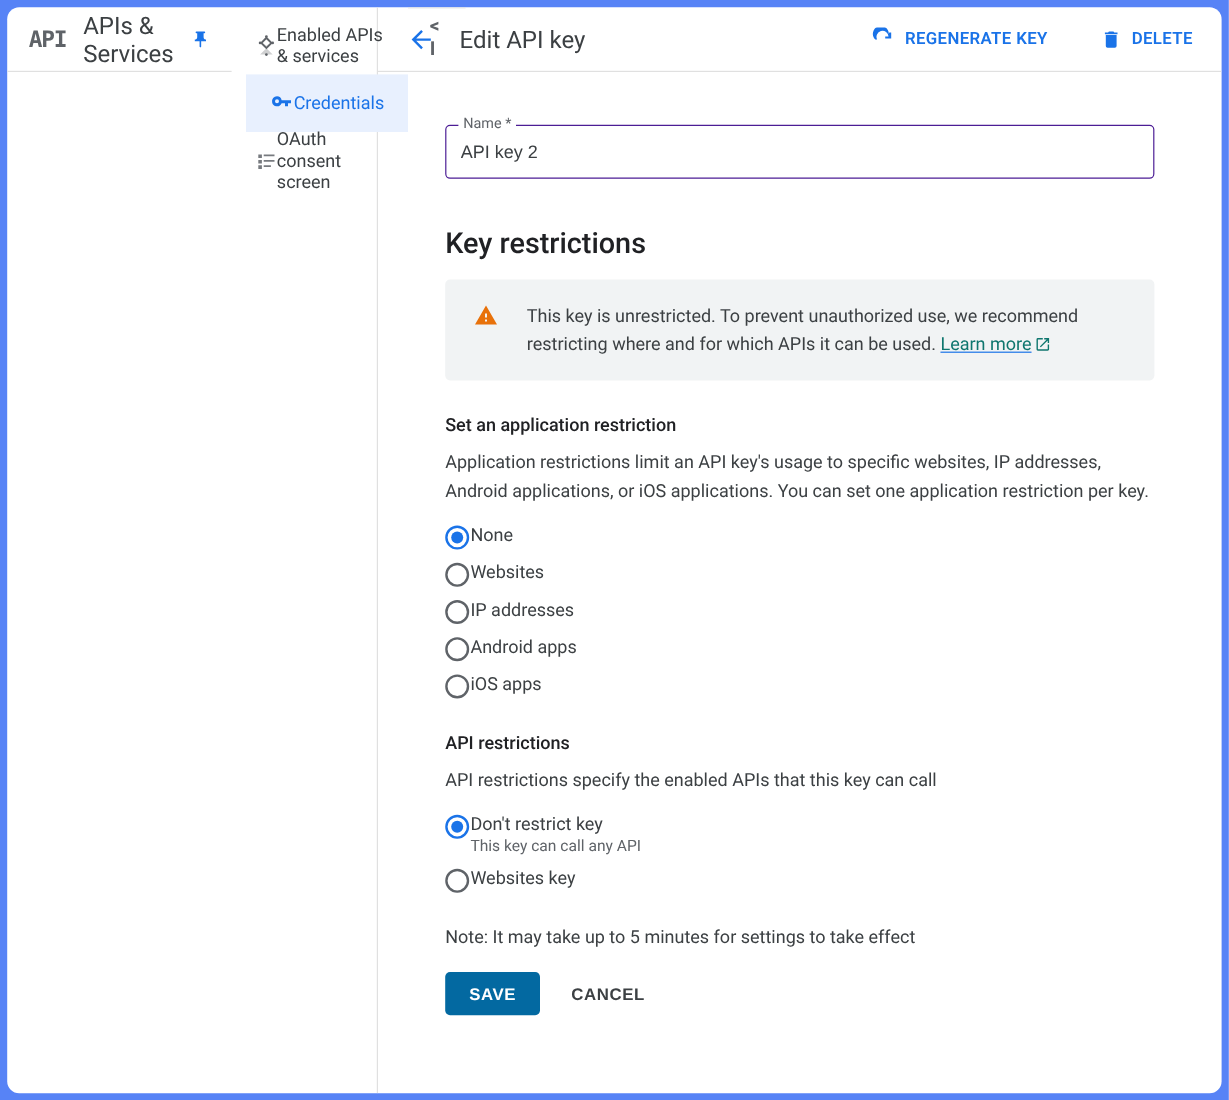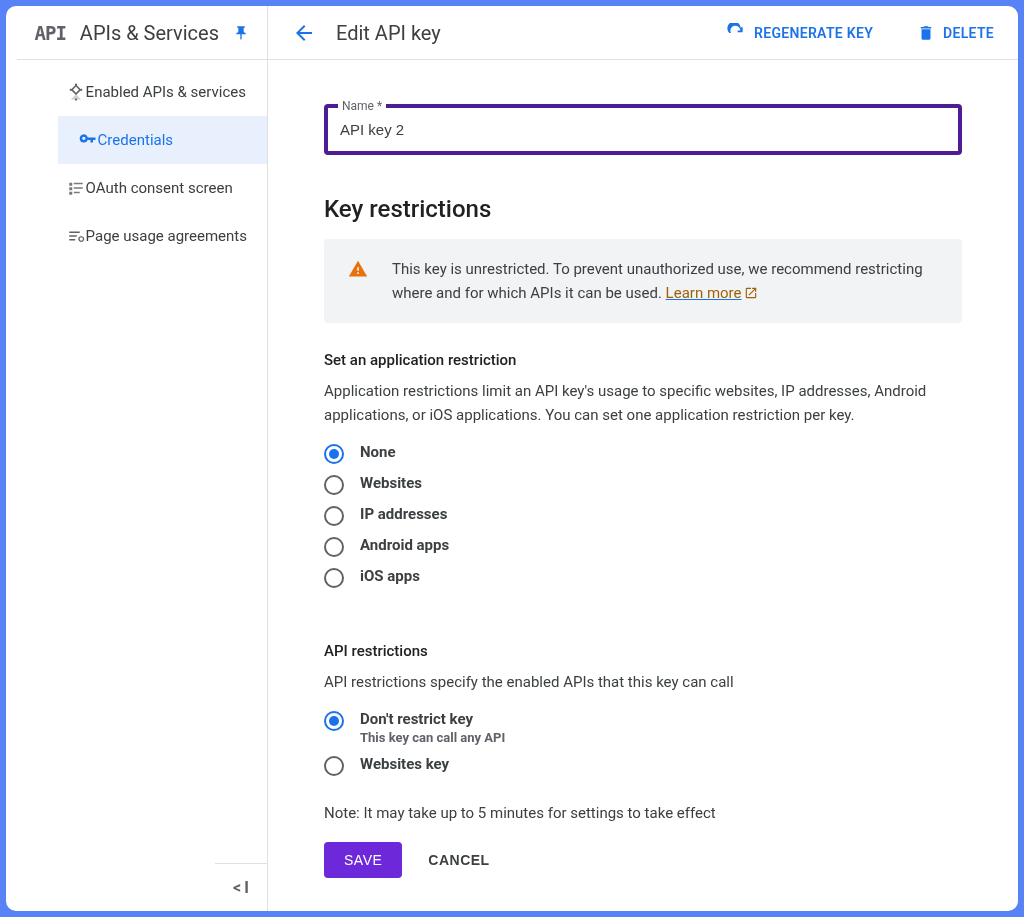--- a/index.html
+++ b/index.html
@@ -14,25 +14,24 @@
   .frame {
     position: absolute;
     top: 6px; left: 6px; right: 6px; bottom: 6px;
     background: #fff;
     border-radius: 10px;
     overflow: hidden;
     display: flex;
   }
   
   .sidebar {
-    width: 262px;
+    width: 309px;
     border-right: 1px solid #e0e0e0;
     display: flex;
-    flex-direction: column;
-    align-items: flex-end;
+    flex-direction: row;
   }
   .sidebar-header {
     height: 54px;
     display: flex;
     align-items: center;
     padding: 0 18px;
     border-bottom: 1px solid #e0e0e0;
     gap: 14px;
   }
   .api-logo {
@@ -100,21 +99,21 @@
     margin-left: 24px;
   }
   .main-body {
     flex:1;
     overflow-y:auto;
     padding: 44px 56px 20px 56px;
   }
   
   .field-wrap {
     position: relative;
-    border: 4px solid #4c1d95;
+    border: 1px solid #4c1d95;
     border-radius: 4px;
     padding: 12px 12px;
   }
   .field-label {
     position:absolute;
     top:-9px; left:10px;
     background:#fff;
     padding:0 4px;
     font-size:12px;
     color:#5f6368;
@@ -131,43 +130,43 @@
     display:flex;
     gap:24px;
     padding:18px 24px;
     border-radius:4px;
     align-items:flex-start;
     color:#3c4043;
     font-size:15px;
     line-height:1.6;
   }
   .alert .warn-icon { color:#e8710a; margin-top:2px; flex-shrink:0; }
-  .alert a { color:#a16207; text-decoration-color: #1a73e8; }
+  .alert a { color:#0f766e; text-decoration-color: #1a73e8; }
   .open-new { margin-left:2px; }
   .desc { color:#3c4043; font-size:15px; line-height:1.6; margin-bottom:16px; }
   .radio-group { display:flex;flex-direction:column;gap:10px; }
-  .radio-row { display:flex;align-items:flex-start;gap:16px; cursor:pointer;font-weight:bold; }
+  .radio-row { display:flex;align-items:flex-start;gap:1px; cursor:pointer; }
   .radio-outer {
     width:20px;height:20px;border-radius:50%;
     border:2px solid #5f6368;
     display:flex;align-items:center;justify-content:center;
     flex-shrink:0;
     margin-top:1px;
   }
   .radio-row.selected .radio-outer { border-color:#1a73e8; }
   .radio-inner { width:10px;height:10px;border-radius:50%;background:#1a73e8; }
   .radio-label { font-size:15px;color:#3c4043; }
   .radio-sub { font-size:13px;color:#5f6368; margin-top:2px; }
   .note { font-size:15px;color:#3c4043;margin-top:28px;margin-bottom:20px; }
   .actions { display:flex;gap:26px;align-items:center; }
   .btn-primary {
-    background:#6d28d9;color:#fff;
+    background:#0369a1;color:#fff;
     border:none;border-radius:4px;
     padding:10px 20px;
-    font-size:14px;font-weight:400;
+    font-size:14px;font-weight:700;
     letter-spacing:.5px;
     cursor:pointer;
   }
   .btn-flat {
     background:none;border:none;
     color:#3c4043;font-size:14px;font-weight:600;
     letter-spacing:.5px;cursor:pointer;
   }
   svg { display:block; }
 </style>
@@ -209,30 +208,20 @@
         </span>
         <span>Credentials</span>
       </div>
       <div class="sidebar-item">
         <span class="icon">
           <svg width="18" height="18" viewBox="0 0 24 24" fill="currentColor">
               <path d="M3 5h4v4H3zM3 11h4v4H3zM3 17h4v4H3zM9 5h12v2H9zM9 11h12v2H9zM9 17h8v2H9z" opacity=".85"></path>
             </svg>
         </span>
         <span>OAuth consent screen</span>
-      </div>
-      <div class="sidebar-item">
-        <span class="icon">
-          <svg width="18" height="18" viewBox="0 0 24 24" fill="currentColor">
-              <path d="M3 6h14v2H3zM3 11h10v2H3zM3 16h8v2H3z"></path>
-              <circle cx="19" cy="16" r="3" fill="none" stroke="currentColor" stroke-width="1.5"></circle>
-              <path d="M19 12v1M19 19v1M22 16h1M15 16h1" stroke="currentColor" stroke-width="1.5"></path>
-            </svg>
-        </span>
-        <span>Page usage agreements</span>
       </div>
     </div>
     <div class="sidebar-footer">
       <span>&lt; I</span>
     </div>
   </div>
 
   <div class="main">
     <div class="main-header">
       <span class="back-arrow">
@@ -300,21 +289,21 @@
         <div class="radio-row">
           <span class="radio-outer"></span>
           <span class="radio-label">Android apps</span>
         </div>
         <div class="radio-row">
           <span class="radio-outer"></span>
           <span class="radio-label">iOS apps</span>
         </div>
       </div>
 
-      <h3 class="sub" style="margin-top:54px">API restrictions</h3>
+      <h3 class="sub" style="margin-top:28px">API restrictions</h3>
       <p class="desc">API restrictions specify the enabled APIs that this key can call</p>
       <div class="radio-group">
         <div class="radio-row selected">
           <span class="radio-outer">
               <span class="radio-inner"></span>
             </span>
           <div>
             <div class="radio-label">Don't restrict key</div>
             <div class="radio-sub">This key can call any API</div>
           </div>

